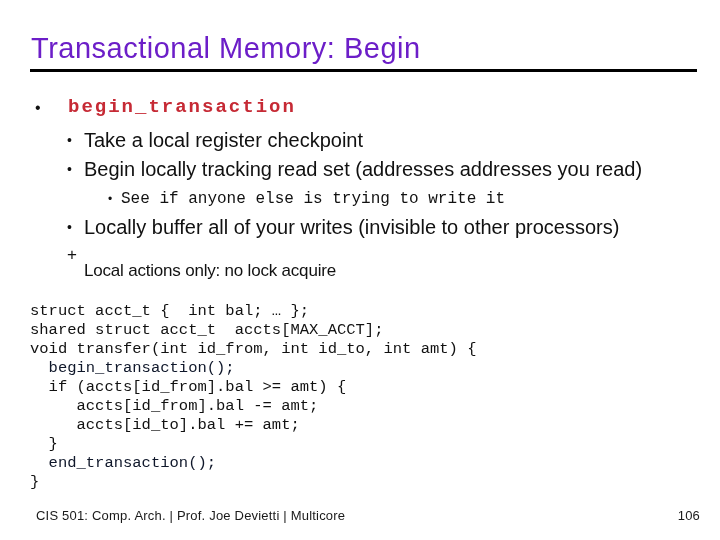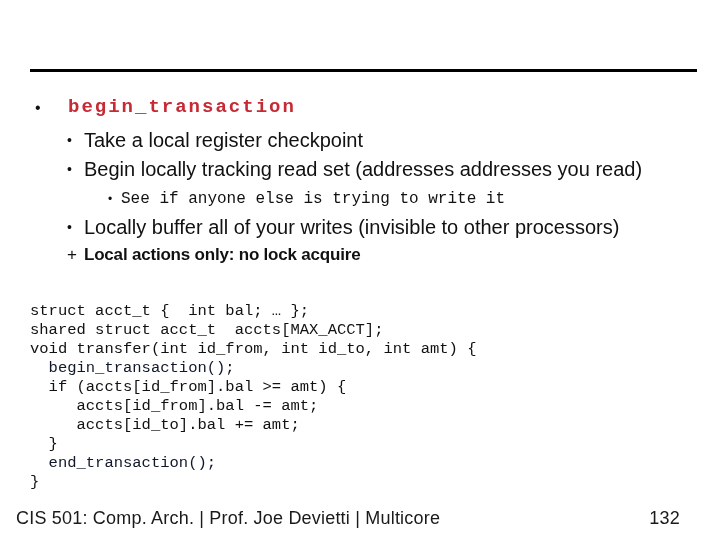--- a/index.html
+++ b/index.html
@@ -32,40 +32,41 @@
   .lvl2 .btext{left:84px;font-size:20px;}
   .lvl3 .marker{left:108px;font-size:12px;}
   .lvl3 .btext{left:121px;font-size:16px;font-family:Liberation Mono, monospace;}
   .code-red .btext{
     font-family:"Liberation Mono","DejaVu Sans Mono",monospace;
     font-weight:700;font-size:19px;letter-spacing:2px;
     color:#C62A35;top:-1px;
   }
   .normal .btext{color:#111;}
   .boldrow .marker{font-size:17px;font-weight:400;}
-  .boldrow .btext{font-weight:700;font-size:17px;letter-spacing:-0.2px;}
+  .boldrow .btext{font-weight:400;font-size:17px;letter-spacing:-0.2px;margin-top:16px;}
   .code{
     position:absolute;left:30px;top:302px;
     font-family:"Liberation Mono","DejaVu Sans Mono",monospace;
     font-weight:400;font-size:15.5px;line-height:19px;
     white-space:pre;color:#111;
   }
   .code-line{height:19px;}
   .code-line.red{color:#0f172a;}
   .footer{
-    position:absolute;left:16px;top:508px;width:664px;
+    position:absolute;left:36px;top:508px;width:664px;
     display:flex;justify-content:space-between;align-items:center;
-    font-size:18px;color:#1a1a1a;letter-spacing:0.2px;
+    font-size:13px;color:#1a1a1a;letter-spacing:0.2px;
   }
 </style>
 </head>
 <body>
 
 <div class="slide">
 
+  <h1 class="title">Transactional Memory: Begin</h1>
 
   <div class="rule"></div>
 
   <div class="bullets" id="bullets">
       <div class="brow lvl1 code-red" style="top: 97px;">
         <span class="marker">•</span>
         <span class="btext">begin_transaction</span>
       </div>
       <div class="brow lvl2 normal" style="top: 129px;">
         <span class="marker">•</span>
@@ -86,16 +87,16 @@
       <div class="brow lvl2 boldrow" style="top: 244px;">
         <span class="marker">+</span>
         <span class="btext">Local actions only: no lock acquire</span>
       </div>
     </div>
 
   <div class="code" id="code"><div class="code-line">struct acct_t {  int bal; … };</div><div class="code-line">shared struct acct_t  accts[MAX_ACCT];</div><div class="code-line">void transfer(int id_from, int id_to, int amt) {</div><div class="code-line red">  begin_transaction();</div><div class="code-line">  if (accts[id_from].bal &gt;= amt) {</div><div class="code-line">     accts[id_from].bal -= amt;</div><div class="code-line">     accts[id_to].bal += amt;</div><div class="code-line">  }</div><div class="code-line red">  end_transaction();</div><div class="code-line">}</div></div>
 
   <div class="footer">
     <span>CIS 501: Comp. Arch.  |  Prof. Joe Devietti  |  Multicore</span>
-    <span>132</span>
+    <span>106</span>
   </div>
 
 </div>
 
 </body></html>

